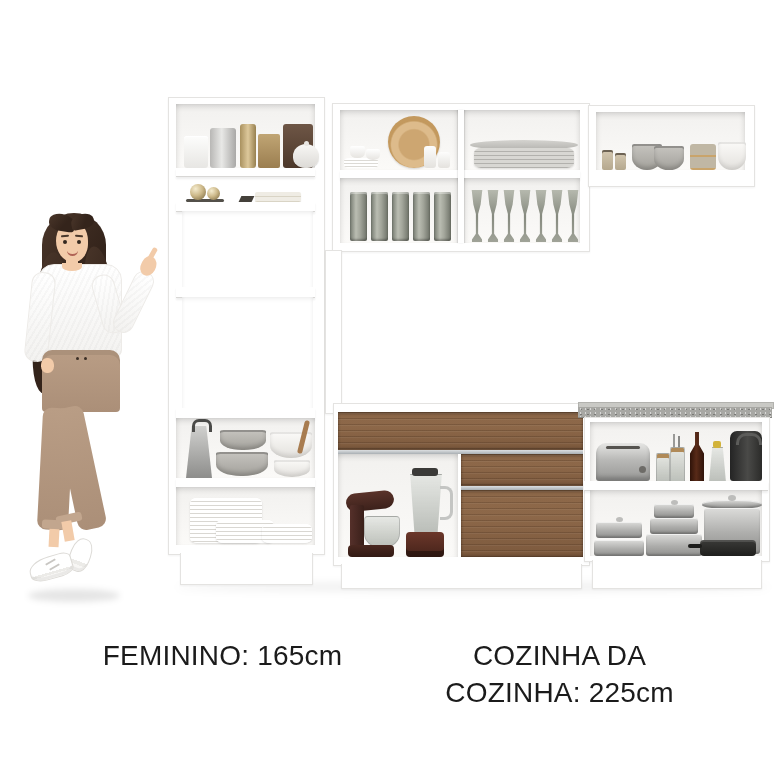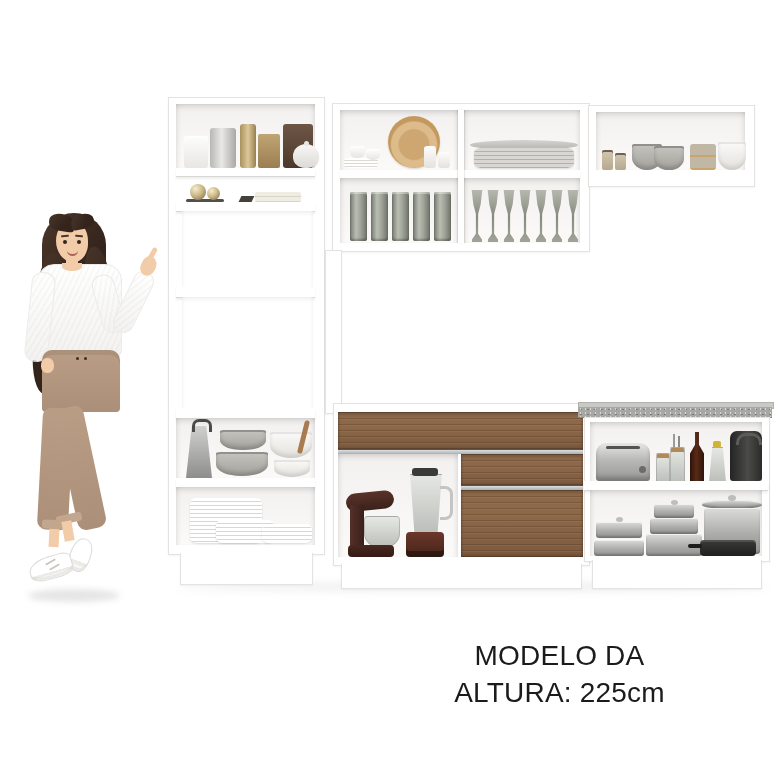--- a/index.html
+++ b/index.html
@@ -238,19 +238,20 @@
     <div class="abs" style="left:671px;top:500px;width:7px;height:5px;border-radius:50%;background:#bdbdbb"></div>
     <div class="alum" style="left:702px;top:500px;width:60px;height:9px;border-radius:45%"></div>
     <div class="abs" style="left:728px;top:495px;width:8px;height:6px;border-radius:50%;background:#bdbdbb"></div>
     <div class="alum" style="left:704px;top:508px;width:56px;height:46px"></div>
     <div class="abs" style="left:700px;top:540px;width:56px;height:16px;background:linear-gradient(180deg,#3a3a38,#1f1f1d);border-radius:4px;box-shadow:inset 0 2px 0 rgba(255,255,255,.12)"></div>
     <div class="abs" style="left:688px;top:544px;width:14px;height:4px;background:#1d1d1b;border-radius:2px"></div>
     <div class="box" style="left:592px;top:560px;width:168px;height:28px;border-top:none"></div>
   </div>
 
   <div class="caption" style="left:95px;top:637px;width:255px">
+    <div>FEMININO: 165cm</div>
   </div>
   <div class="caption" style="left:437px;top:637px;width:245px">
-    <div>MODELO DA</div>
-    <div>ALTURA: 225cm</div>
+    <div>COZINHA DA</div>
+    <div>COZINHA: 225cm</div>
   </div>
 
 </div>
 
 </body></html>

